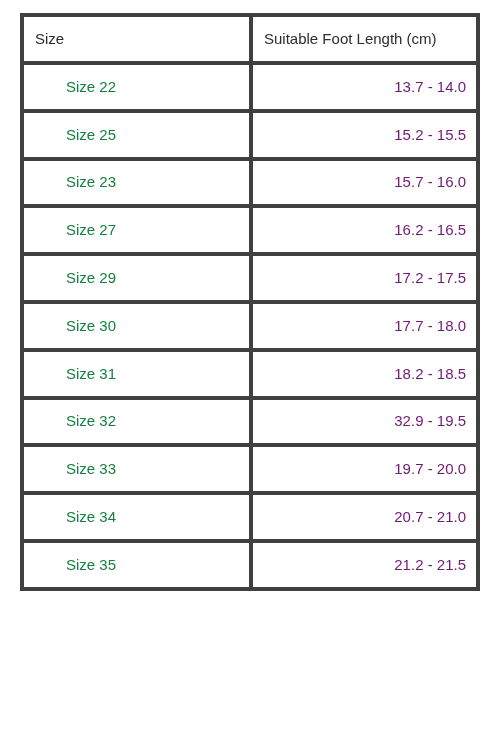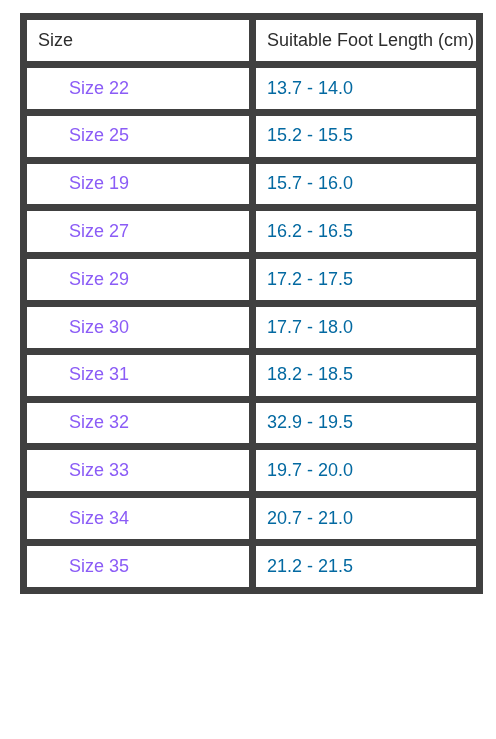--- a/index.html
+++ b/index.html
@@ -27,47 +27,48 @@
     table-layout: fixed;
     width: 456px;
     background: #ffffff;
   }
 
   table.size-table col.col-size { width: 229px; }
   table.size-table col.col-length { width: 227px; }
 
   table.size-table th,
   table.size-table td {
-    border: 7px solid #404040;
+    border: 4px solid #404040;
     padding: 0 10px 0 11px;
     text-align: left;
     vertical-align: middle;
     font-weight: 400;
-    font-size: 18px;
+    font-size: 15px;
     line-height: 1.2;
     color: #2d2d2d;
     height: 47.8px;
     box-sizing: border-box;
     white-space: nowrap;
     overflow: hidden;
   }
 
   table.size-table thead th {
     height: 48px;
     font-weight: 400;
     color: #2d2d2d;
   }
 
   table.size-table tbody td.cell-size {
-    color: #8b5cf6;
+    color: #15803d;
     padding-left: 42px;
   }
 
   table.size-table tbody td.cell-length {
-    color: #0369a1;
+    color: #701a75;
+    text-align: right;
   }
 </style>
 </head>
 <body>
 
 <div id="size-chart-wrapper">
   <table class="size-table">
     <colgroup>
       <col class="col-size">
       <col class="col-length">
@@ -81,21 +82,21 @@
     <tbody id="table-body">
         <tr>
           <td class="cell-size">Size 22</td>
           <td class="cell-length">13.7 - 14.0</td>
         </tr>
         <tr>
           <td class="cell-size">Size 25</td>
           <td class="cell-length">15.2 - 15.5</td>
         </tr>
         <tr>
-          <td class="cell-size">Size 19</td>
+          <td class="cell-size">Size 23</td>
           <td class="cell-length">15.7 - 16.0</td>
         </tr>
         <tr>
           <td class="cell-size">Size 27</td>
           <td class="cell-length">16.2 - 16.5</td>
         </tr>
         <tr>
           <td class="cell-size">Size 29</td>
           <td class="cell-length">17.2 - 17.5</td>
         </tr>

